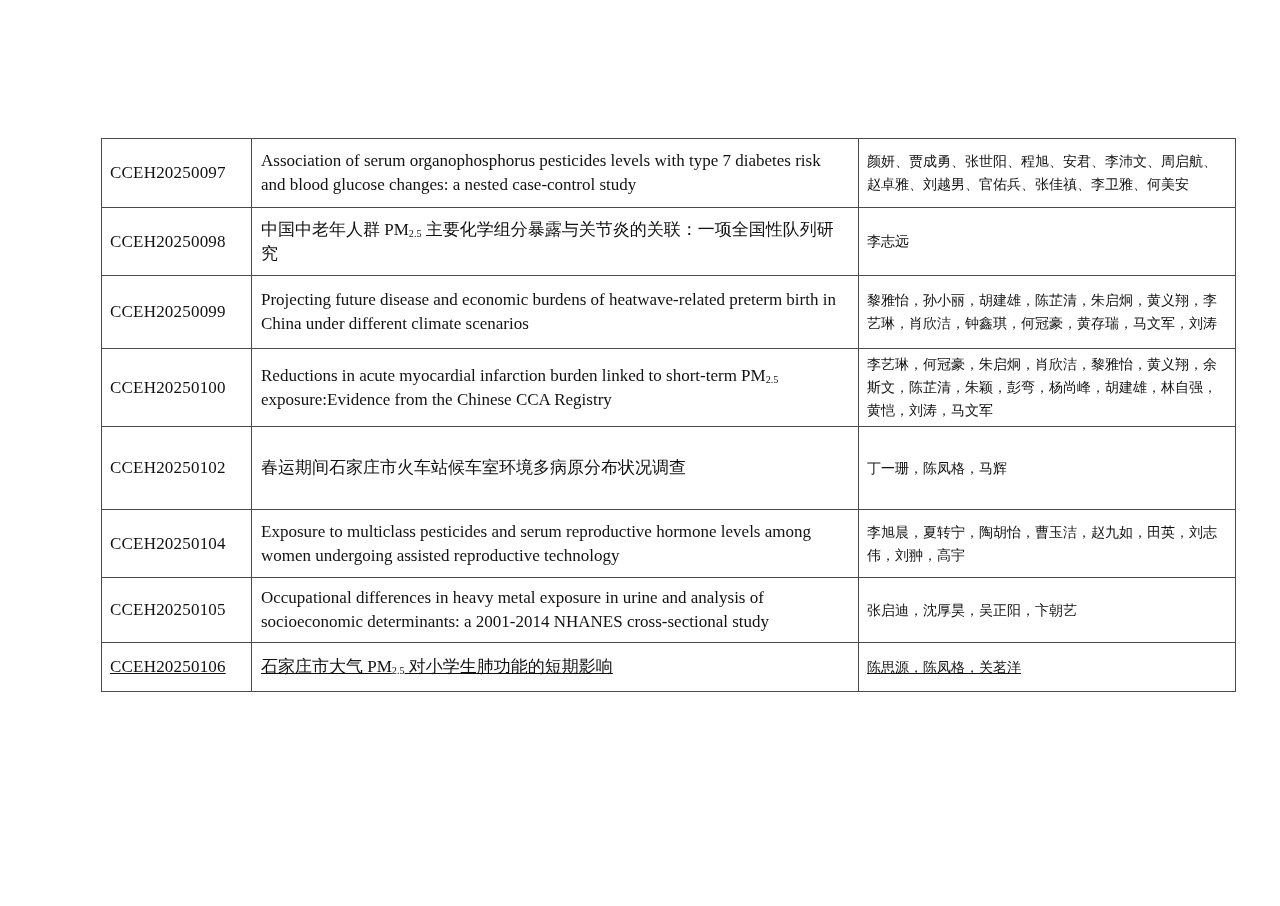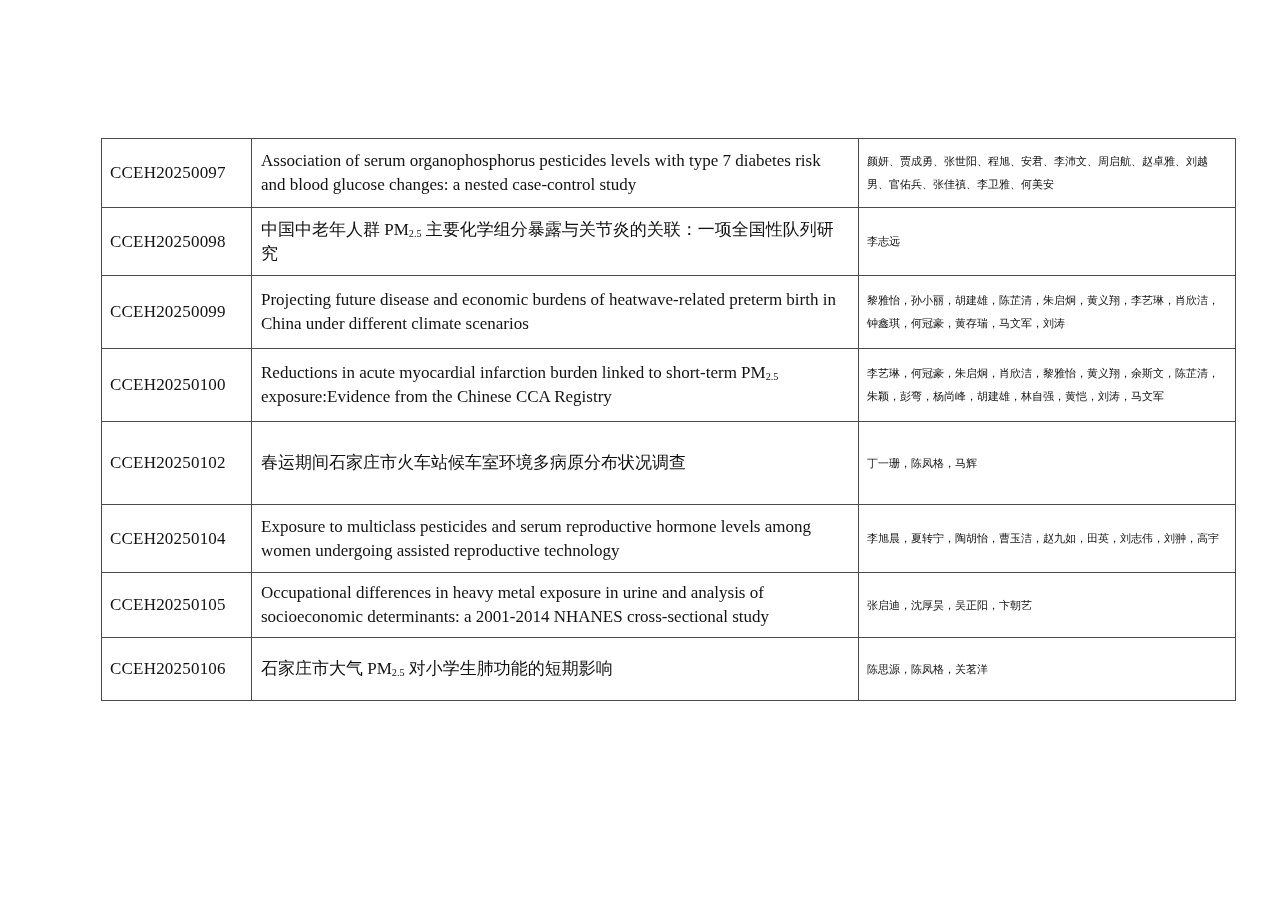--- a/index.html
+++ b/index.html
@@ -42,31 +42,31 @@
     letter-spacing: 0.2px;
     white-space: nowrap;
   }
   td.cell-title {
     padding: 5px 10px 5px 9px;
     line-height: 24px;
   }
   td.cell-authors {
     padding: 4px 6px 4px 8px;
     line-height: 23px;
-    font-size: 11px;
+    font-size: 14px;
   }
   tr.r1 { height: 69px; }
   tr.r2 { height: 68px; }
   tr.r3 { height: 73px; }
   tr.r4 { height: 73px; }
   tr.r5 { height: 64px; }
   tr.r6 { height: 83px; }
   tr.r7 { height: 68px; }
   tr.r8 { height: 65px; }
-  tr.r9 { height: 63px; }
+  tr.r9 { height: 49px; text-decoration: underline; }
 
   td.cell-title sub {
     font-size: 0.6em;
     line-height: 0;
     vertical-align: -0.22em;
     text-align: right;
   }
 </style>
 </head>
 <body>

